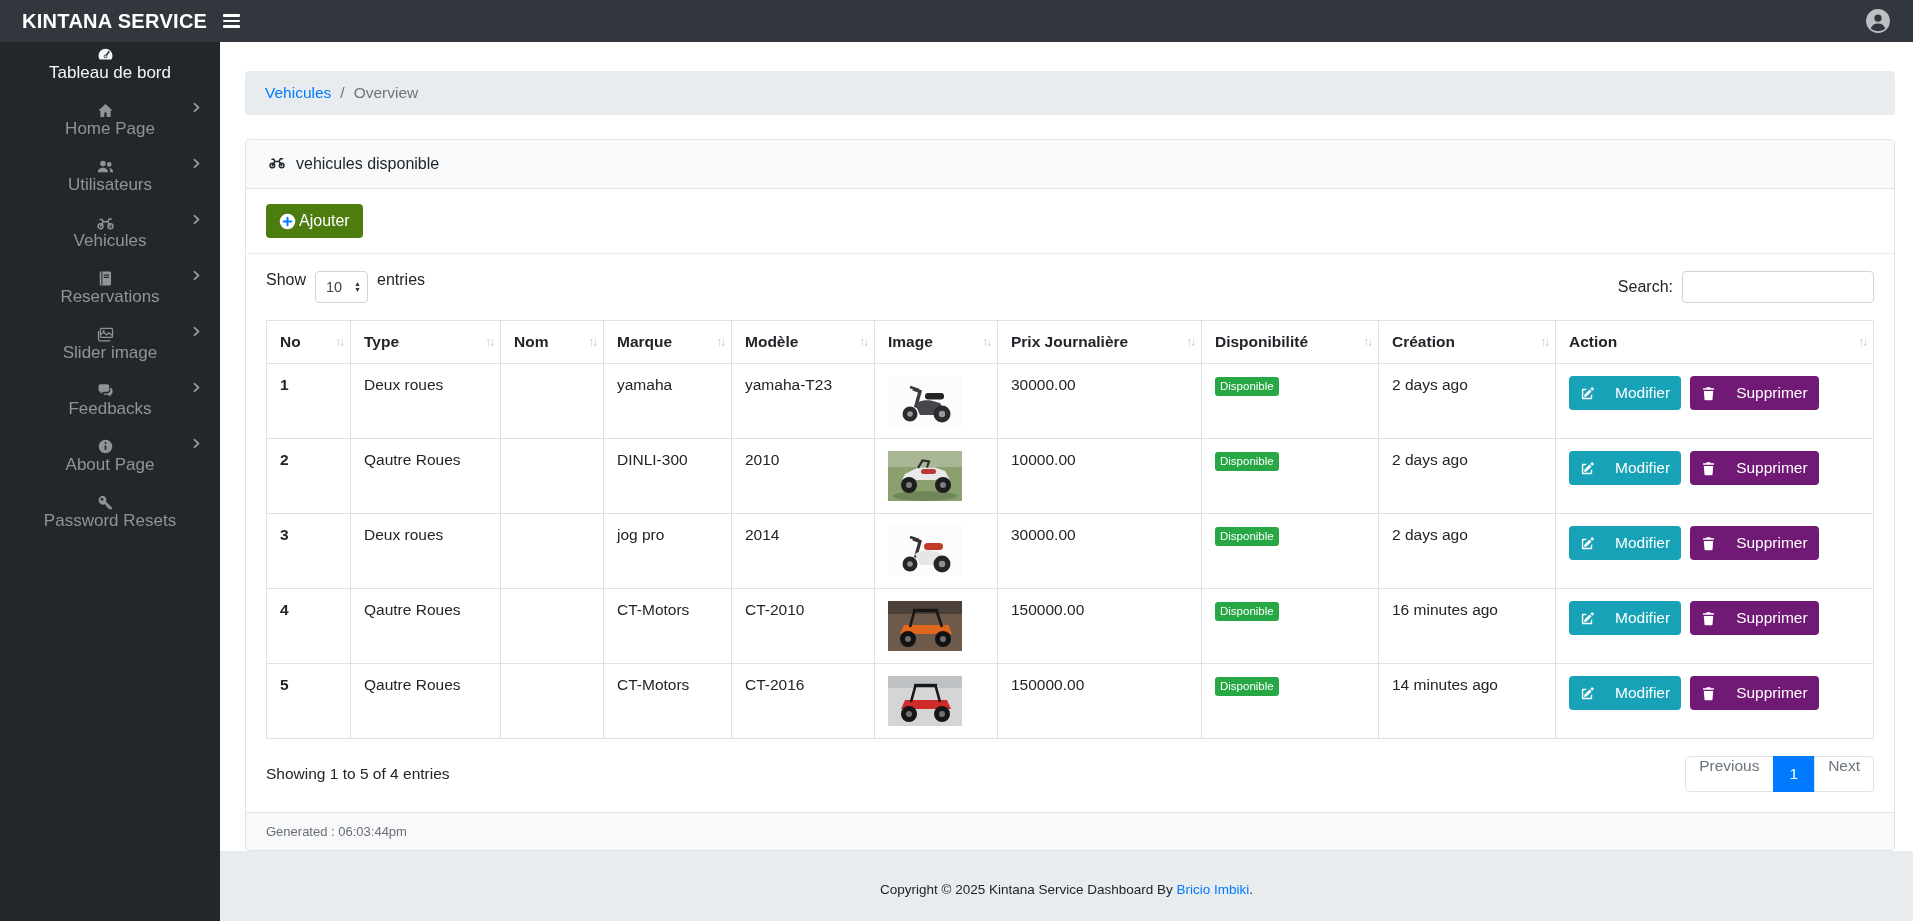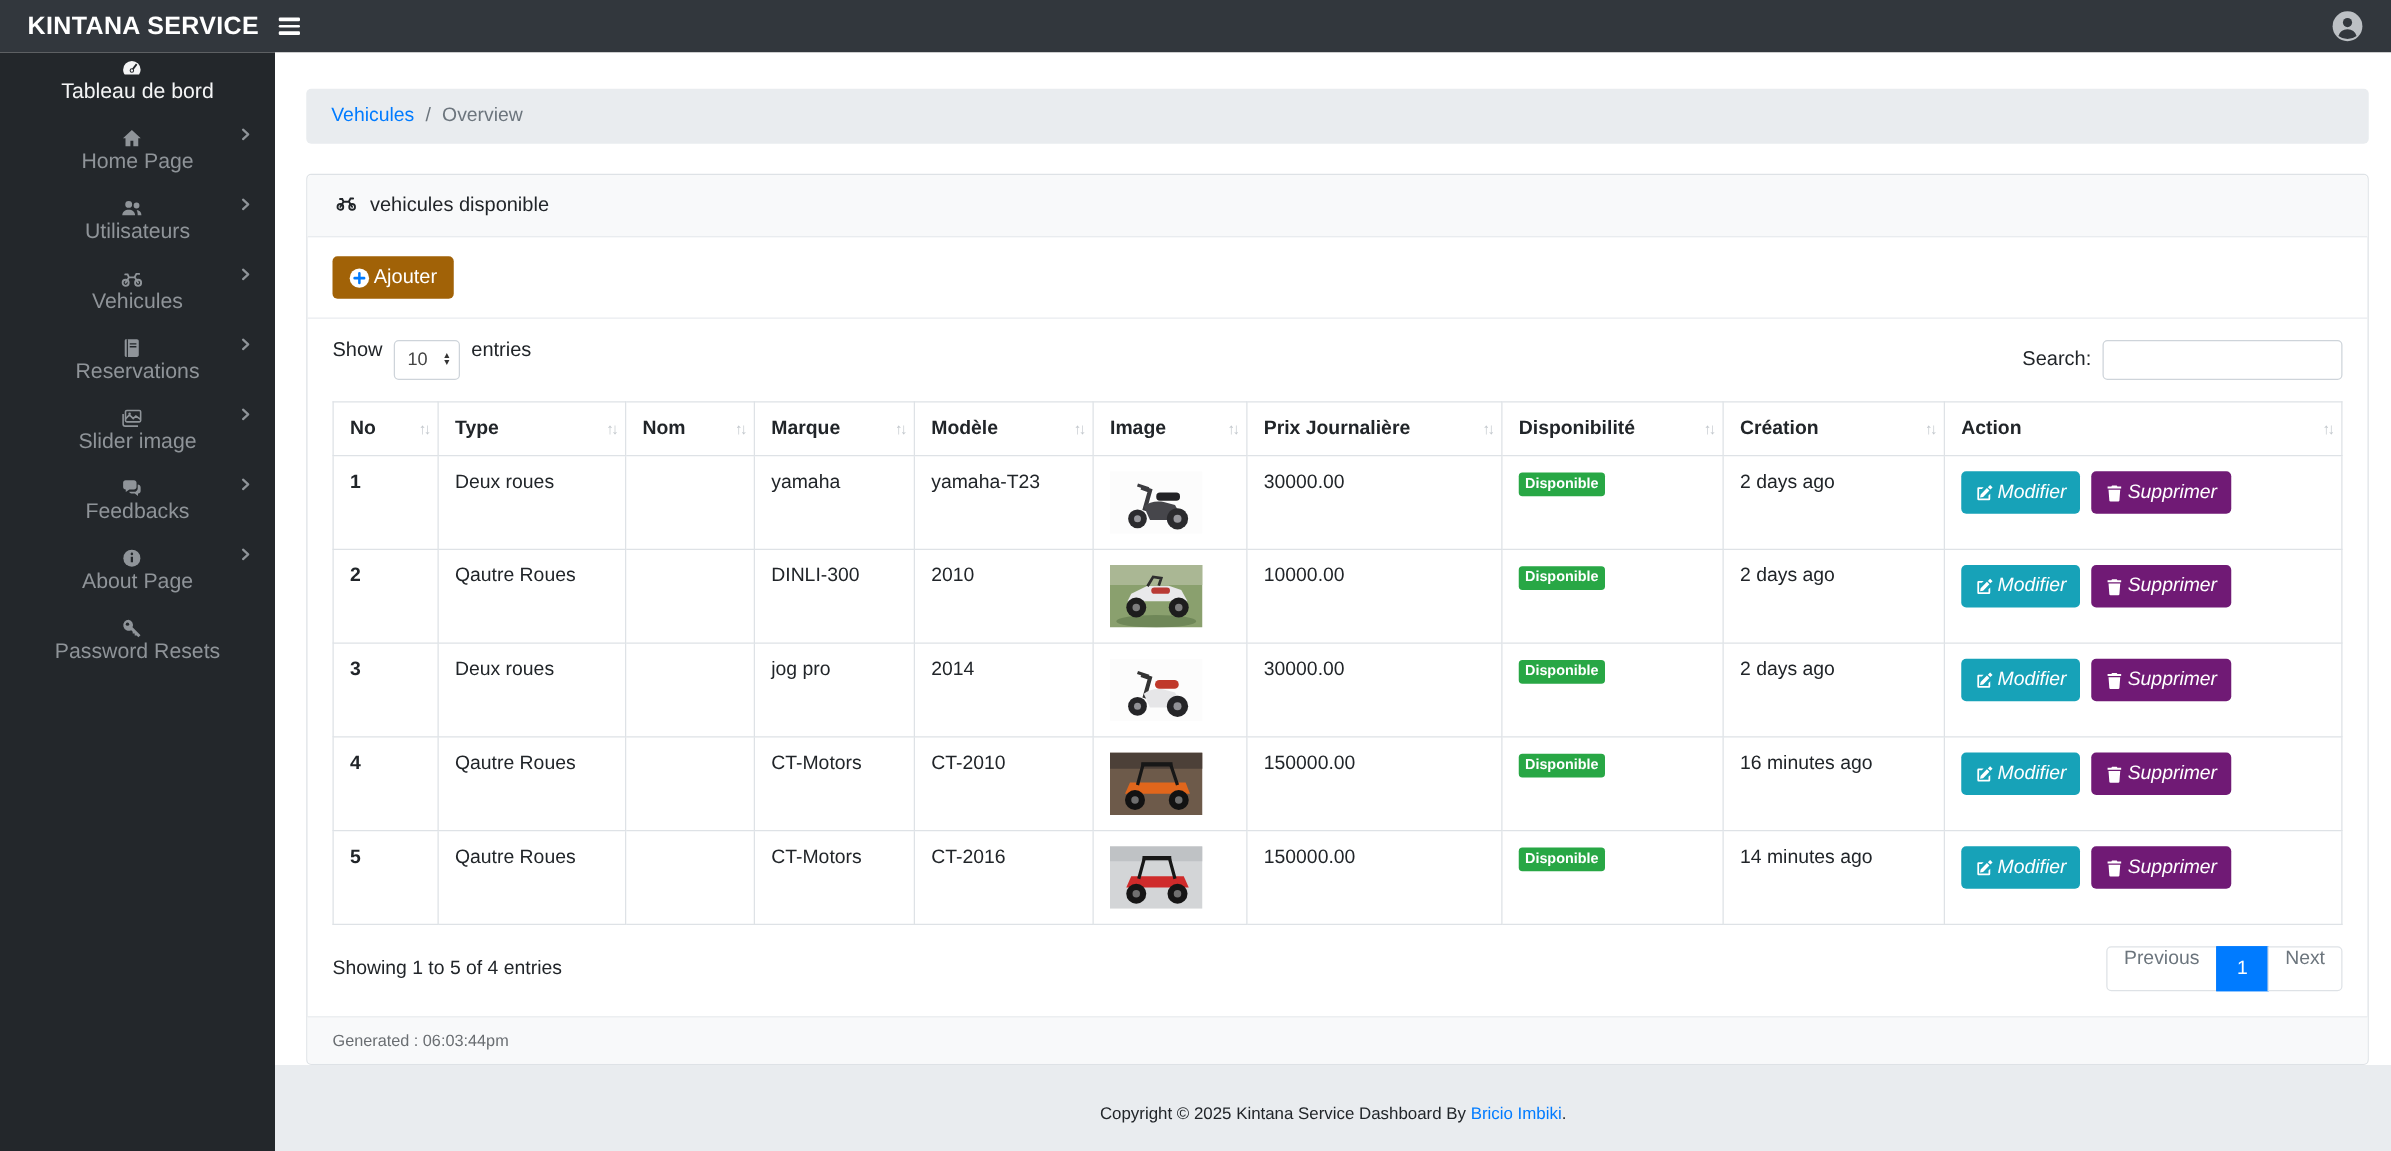--- a/index.html
+++ b/index.html
@@ -48,21 +48,21 @@
   
   .card { border:1px solid #dee2e6; border-radius:4px; background:#fff; }
   .card-header {
     background:#f8f9fa; border-bottom:1px solid #dee2e6; padding:14px 20px;
     font-size:16px; display:flex; align-items:center; gap:8px; border-radius:4px 4px 0 0;
   }
   .card-header svg { width:22px; height:16px; }
 
   .add-section { padding:15px 20px; border-bottom:1px solid #e9ecef; }
   .btn-primary {
-    display:inline-flex; align-items:center; gap:3px; background:#a16207; color:#fff;
+    display:inline-flex; align-items:center; gap:3px; background:#4d7c0f; color:#fff;
     border:none; border-radius:4px; padding:8px 13px; font-size:16px; cursor:pointer;
     font-family:inherit;
   }
 
   .dt-wrap { padding:17px 20px 20px; }
   .dt-controls { display:flex; justify-content:space-between; align-items:center; font-size:16px; }
   .show-group { display:flex; align-items:flex-start; gap:9px; }
   .select-wrap { position:relative; display:inline-block; }
   .select-wrap select {
     appearance:none; -webkit-appearance:none; font-family:inherit; font-size:14.5px; color:#444;
@@ -80,26 +80,26 @@
   table.dt th, table.dt td { border:1px solid #dee2e6; text-align:left; vertical-align:top; }
   table.dt th { font-weight:bold; padding:12px 26px 12px 13px; position:relative; cursor:pointer; }
   .sort-icon { position:absolute; right:7px; top:50%; transform:translateY(-50%);
     color:#c3c8cd; font-size:12px; letter-spacing:-2px; }
   .sort-icon::after { content:"\2191\2193"; }
   table.dt td { padding:12px 13px; }
   td.img-cell { padding:8px 13px; }
   .veh-img { width:74px; height:50px; display:block; }
 
   .badge-success {
-    display:inline-block; background:#28a745; color:#fff; font-size:11.5px; font-weight:bold;
+    display:inline-block; background:#28a745; color:#fff; font-size:11.5px; font-weight:normal;
     padding:3.5px 5px; border-radius:3px;
   }
   .actions { display:flex; gap:9px; }
-  .btn-sm { display:inline-flex; align-items:center; gap:3px; border:none; border-radius:4px;
-    color:#fff; font-size:15.5px; padding:8px 11px; cursor:pointer; font-family:inherit;font-style:italic; }
+  .btn-sm { display:inline-flex; align-items:center; gap:20px; border:none; border-radius:4px;
+    color:#fff; font-size:15.5px; padding:8px 11px; cursor:pointer; font-family:inherit; }
   .btn-info { background:#17a2b8; }
   .btn-danger { background:#701a75; }
   .btn-sm svg { width:15px; height:15px; }
 
   .dt-bottom { display:flex; justify-content:space-between; align-items:center; margin-top:17px; font-size:15.5px; }
   .pagination { display:flex; }
   .page-item {
     border:1px solid #dee2e6; background:#fff; color:#6c757d; padding:0 13px; font-size:15.5px;
     margin-left:-1px; cursor:pointer;
   }

